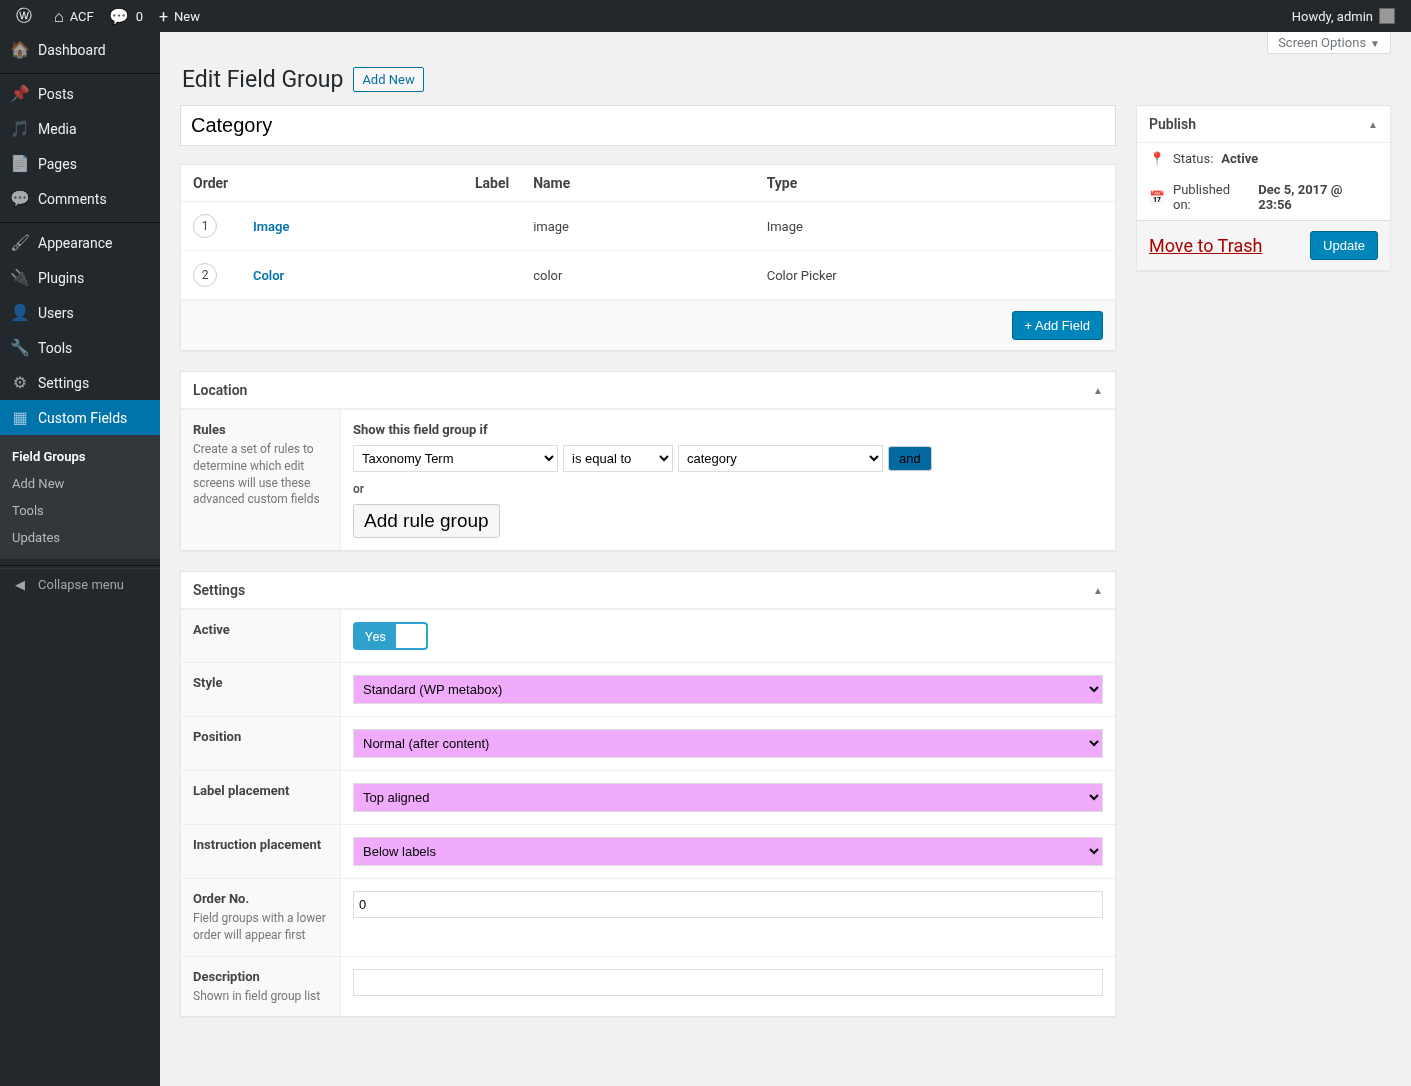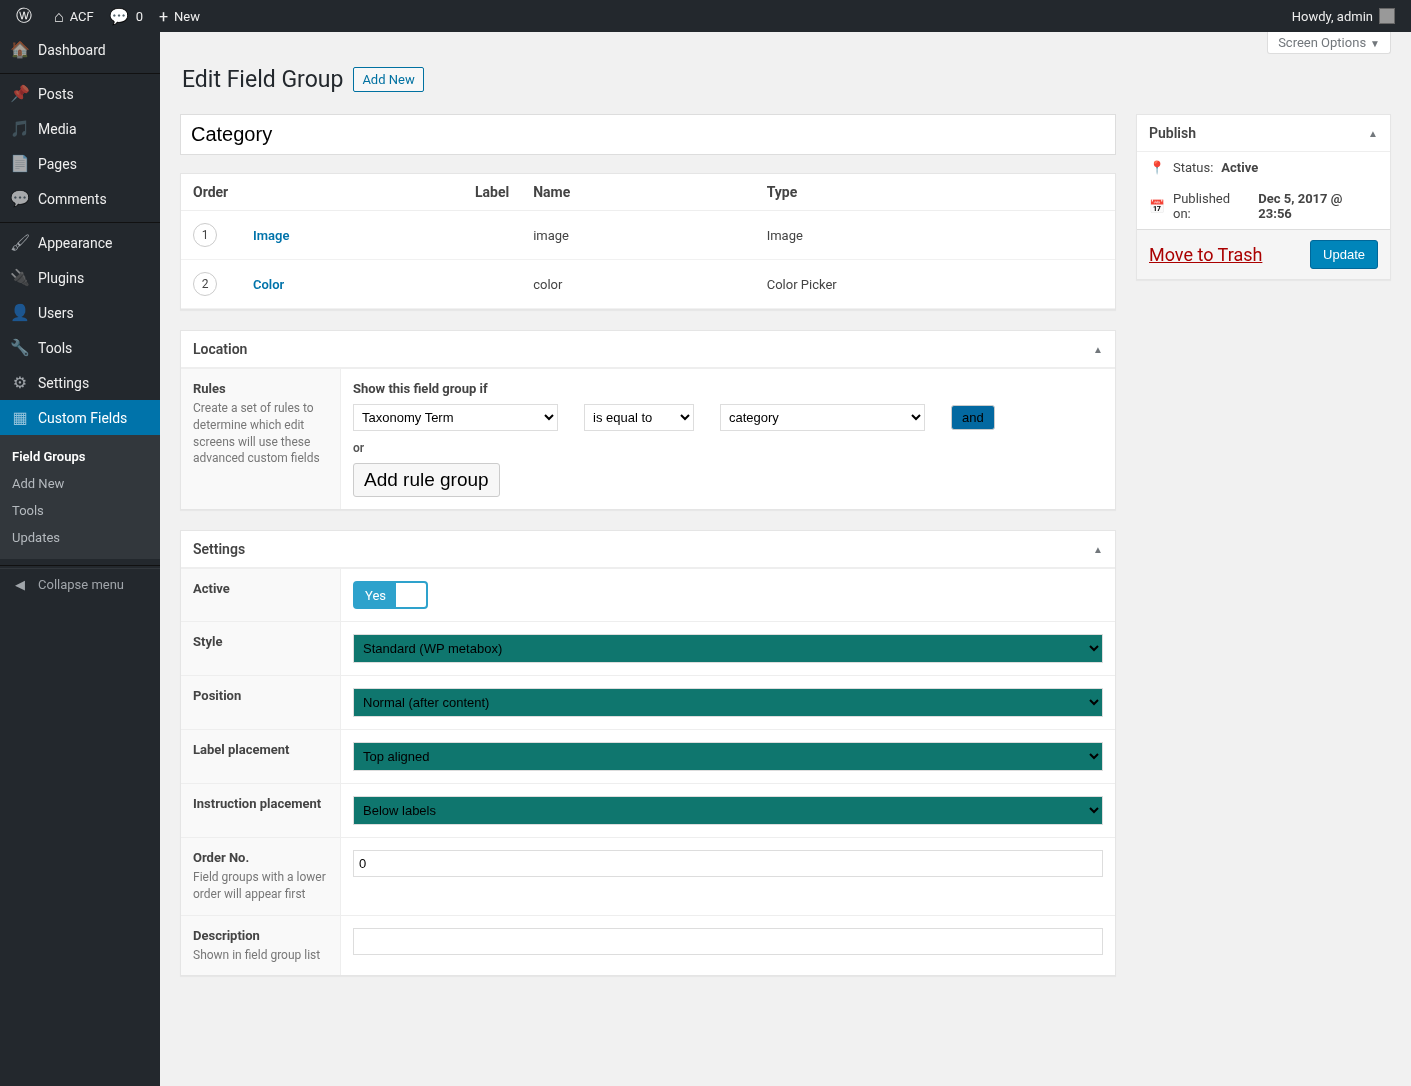--- a/index.html
+++ b/index.html
@@ -31,21 +31,21 @@
 
 .content { flex: 1; padding: 0 20px 40px 20px; }
 .screen-options-wrap { text-align: right; padding: 0; }
 .screen-options-btn { display: inline-block; background: #fff; border: 1px solid #ddd; border-top: none; padding: 3px 10px; font-size: 13px; color: #72777c; cursor: pointer; border-radius: 0 0 3px 3px; }
 .screen-options-btn .tri { font-size: 10px; margin-left: 4px; }
 
 .page-header { display: flex; align-items: center; padding: 12px 0 12px 2px; }
 .page-title { font-size: 23px; font-weight: 400; color: #23282d; margin-right: 10px; }
 .add-new-btn { border: 1px solid #0071a1; color: #0071a1; background: #f7f7f7; padding: 4px 8px; font-size: 13px; border-radius: 2px; cursor: pointer; }
 
-.two-col { display: flex; gap: 20px; align-items: flex-start; margin-top: 9px; }
+.two-col { display: flex; gap: 20px; align-items: flex-start; }
 .col-main { flex: 1; }
 .col-side { width: 255px; }
 
 .title-input { width: 100%; padding: 8px 10px; font-size: 20px; border: 1px solid #ddd; background: #fff; margin-bottom: 18px; }
 
 .postbox { background: #fff; border: 1px solid #e5e5e5; box-shadow: 0 1px 1px rgba(0,0,0,0.04); margin-bottom: 20px; }
 .postbox-header { display: flex; justify-content: space-between; align-items: center; padding: 10px 12px; border-bottom: 1px solid #eee; }
 .postbox-header h2 { font-size: 14px; font-weight: 600; }
 .toggle-arrow { color: #72777c; font-size: 10px; cursor: pointer; }
 
@@ -61,28 +61,28 @@
 
 
 .acf-row { display: flex; border-top: 1px solid #eee; }
 .acf-row:first-child { border-top: none; }
 .acf-label { width: 160px; background: #f9f9f9; padding: 12px; border-right: 1px solid #eee; font-size: 13px; }
 .acf-label strong { font-weight: 700; display: block; }
 .acf-label .hint { color: #777; font-size: 12px; margin-top: 4px; line-height: 1.4; }
 .acf-input { flex: 1; padding: 12px; }
 .acf-input label.title { font-weight: 700; display: block; margin-bottom: 8px; }
 
-.rule-group { display: flex; gap: 26px; align-items: center; margin-bottom: 10px; }
+.rule-group { display: flex; gap: 5px; align-items: center; margin-bottom: 10px; }
 .rule-select { width: 205px; padding: 4px; border: 1px solid #ddd; font-size: 13px; background: #fff; }
 .rule-select.small { width: 110px; }
 .rule-and { border: 1px solid #ccc; background: #0369a1; padding: 4px 10px; font-size: 13px; cursor: pointer; border-radius: 3px; }
 .or-label { font-size: 12px; color: #555; margin: 8px 0; font-weight: 600; }
 .add-rule-btn { border: 1px solid #ccc; background: #f7f7f7; padding: 5px 10px; font-size: 19px; cursor: pointer; border-radius: 3px; }
 
-.full-select { width: 100%; padding: 5px; border: 1px solid #ddd; font-size: 13px; background: #0f766e; }
+.full-select { width: 100%; padding: 5px; border: 1px solid #ddd; font-size: 13px; background: #f0abfc; }
 .full-input { width: 100%; padding: 5px; border: 1px solid #ddd; font-size: 13px; }
 .toggle { display: inline-flex; background: #2ea2cc; border: 2px solid #2ea2cc; border-radius: 4px; overflow: hidden; height: 28px; align-items: stretch; }
 .toggle span { display: flex; align-items: center; padding: 0 10px; color: #fff; font-size: 13px; }
 .toggle .knob { width: 30px; background: #fff; }
 
 
 .pub-row { display: flex; align-items: center; padding: 8px 12px; font-size: 13px; gap: 8px; }
 .pub-row .picon { color: #82878c; width: 16px; }
 .pub-actions { display: flex; justify-content: space-between; align-items: center; padding: 10px 12px; background: #f5f5f5; border-top: 1px solid #ddd; }
 .trash-link { color: #a00; text-decoration: underline; cursor: pointer; font-size: 18px; }
@@ -215,20 +215,23 @@
               <tr>
                 <td class="order-cell">
                     <div class="order-circle">2</div>
                   </td>
                 <td><a class="label-link">Color</a></td>
                 <td>color</td>
                 <td>Color Picker</td>
               </tr>
             </tbody>
           </table>
+          <div class="fields-footer">
+            <button class="btn-blue">+ Add Field</button>
+          </div>
         </div>
 
         
         <div class="postbox">
           <div class="postbox-header">
             <h2>Location</h2>
             <span class="toggle-arrow">▲</span>
           </div>
           <div class="acf-row">
             <div class="acf-label">

